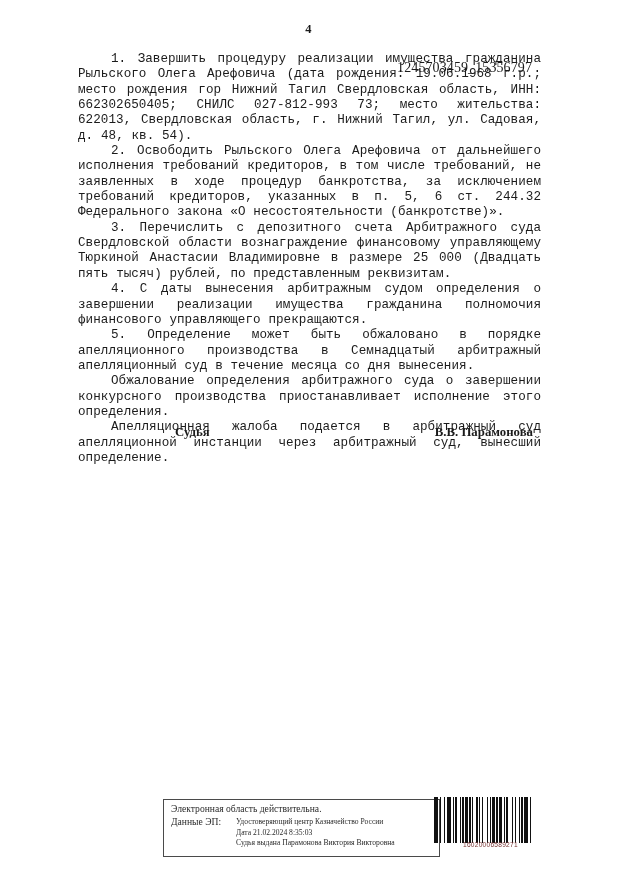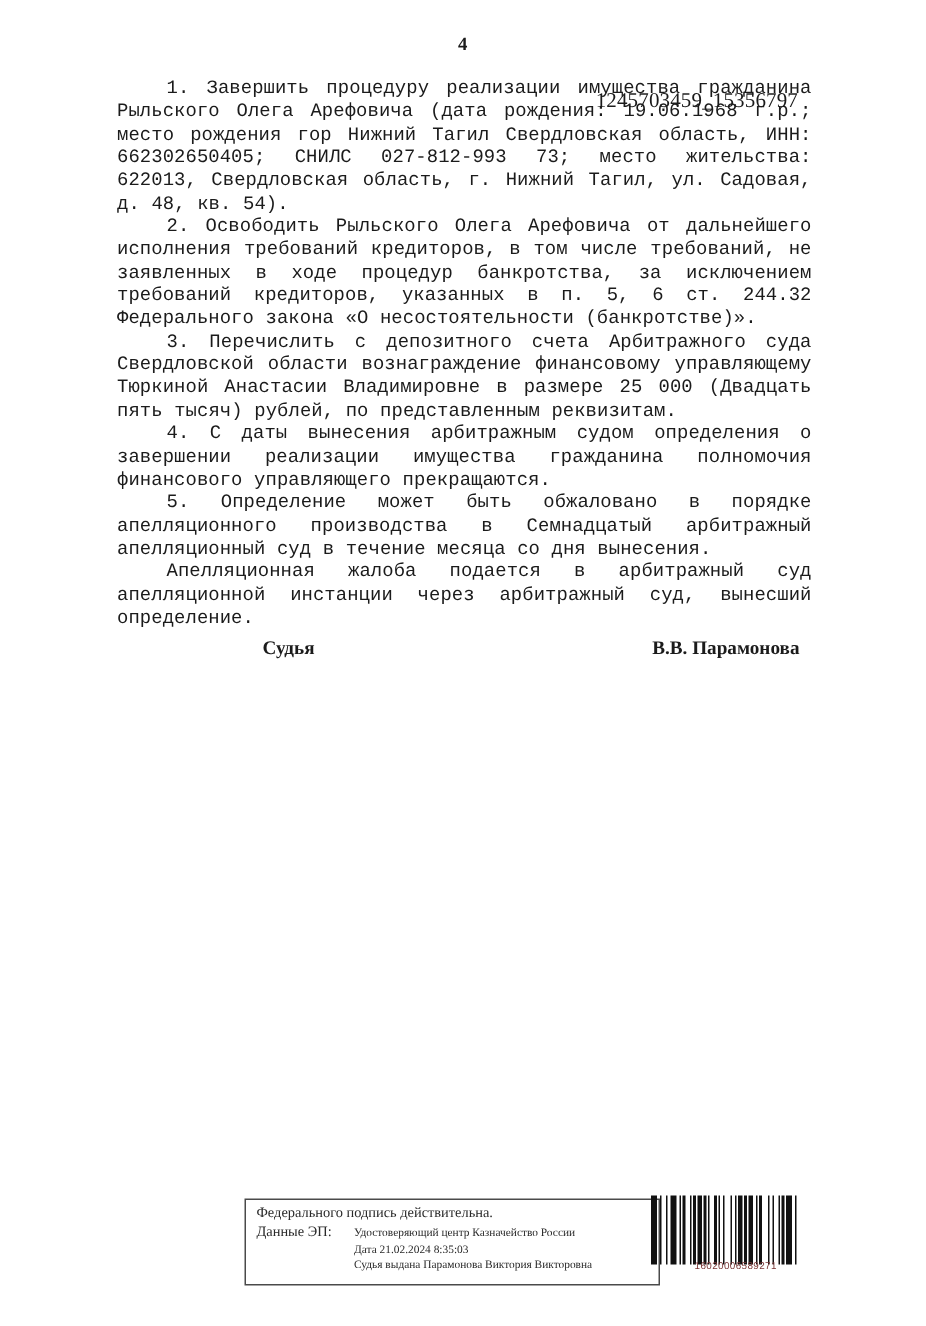--- a/index.html
+++ b/index.html
@@ -182,32 +182,33 @@
     <div class="header-page-number">4</div>
     <div class="header-doc-id">1245703459_15356797</div>
   </div>
 
   <div class="body-text">
     <p class="para">1. Завершить процедуру реализации имущества гражданина Рыльского Олега Арефовича (дата рождения: 19.06.1968 г.р.; место рождения гор Нижний Тагил Свердловская область, ИНН: 662302650405; СНИЛС 027-812-993 73; место жительства: 622013, Свердловская область, г. Нижний Тагил, ул. Садовая, д. 48, кв. 54).</p>
     <p class="para">2. Освободить Рыльского Олега Арефовича от дальнейшего исполнения требований кредиторов, в том числе требований, не заявленных в ходе процедур банкротства, за исключением требований кредиторов, указанных в п. 5, 6 ст. 244.32 Федерального закона «О несостоятельности (банкротстве)».</p>
     <p class="para">3. Перечислить с депозитного счета Арбитражного суда Свердловской области вознаграждение финансовому управляющему Тюркиной Анастасии Владимировне в размере 25 000 (Двадцать пять тысяч) рублей, по представленным реквизитам.</p>
     <p class="para">4. С даты вынесения арбитражным судом определения о завершении реализации имущества гражданина полномочия финансового управляющего прекращаются.</p>
     <p class="para">5. Определение может быть обжаловано в порядке апелляционного производства в Семнадцатый арбитражный апелляционный суд в течение месяца со дня вынесения.</p>
+    <p class="para">Обжалование определения арбитражного суда о завершении конкурсного производства приостанавливает исполнение этого определения.</p>
     <p class="para last-left">Апелляционная жалоба подается в арбитражный суд апелляционной инстанции через арбитражный суд, вынесший определение.</p>
   </div>
 
   <div class="signature-row">
     <span class="signature-title">Судья</span>
     <span class="signature-name">В.В. Парамонова</span>
   </div>
 
   <div class="stamp-wrap">
 
     <div class="stamp-box">
-      <div class="stamp-line-1">Федерального подпись действительна.</div>
+      <div class="stamp-line-1">Электронная область действительна.</div>
       <div class="stamp-label">Данные ЭП:</div>
       <div class="stamp-details">
         <div>Удостоверяющий центр Казначейство России</div>
         <div>Дата 21.02.2024 8:35:03</div>
         <div>Судья выдана Парамонова Виктория Викторовна</div>
       </div>
     </div>
 
     <div class="barcode-area">
       <div class="barcode-bars" id="barcode-bars">

